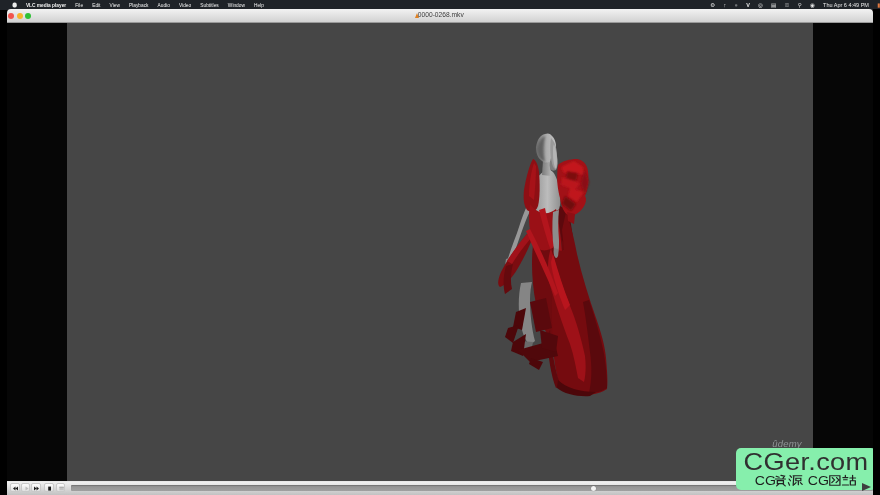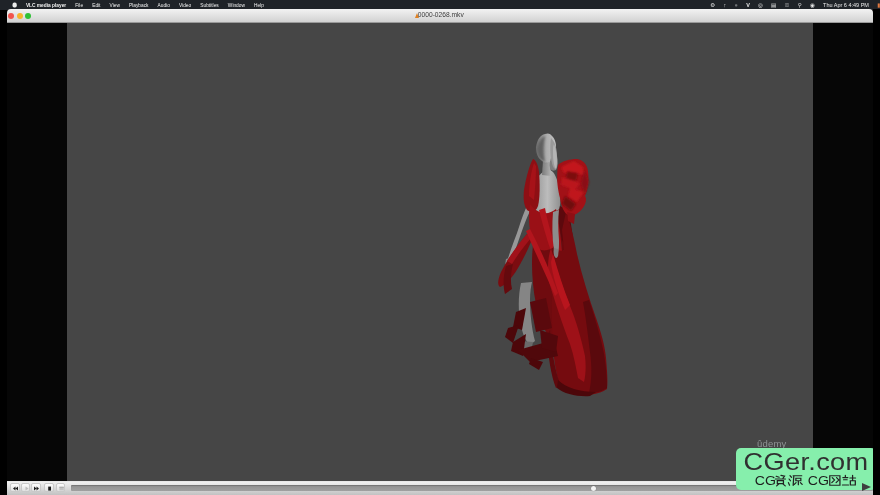--- a/index.html
+++ b/index.html
@@ -30,22 +30,22 @@
     font-size:9px;color:#3c3c3c;transform:scale(0.74);transform-origin:443px 50%;}
   #cone{position:absolute;left:414.5px;top:13px;width:0;height:0;
     border-left:2px solid transparent;border-right:2px solid transparent;
     border-bottom:5.5px solid #e08020;}
 
   
   #winbody{left:7px;top:22.5px;width:866px;height:458px;background:#060606;}
   #video{left:67px;top:22.5px;width:745.5px;height:458px;background:#464646;}
 
   
-  #udemy{left:757px;top:438px;width:60px;color:#8f9496;
-    font-size:9.5px;letter-spacing:0.2px;}
+  #udemy{left:757px;top:438px;width:60px;text-align:center;color:#8f9496;
+    font-size:9.5px;letter-spacing:0.2px;font-style:italic;}
 
   
   #cgbox{left:736px;top:448px;width:140px;height:42px;background:#86efac;
     border-radius:5px;text-align:center;color:#303030;}
   #cgbig{margin-top:2px;font-size:24px;line-height:24px;letter-spacing:0.3px;transform:scaleX(1.13);transform-origin:50% 50%;}
 
   
   #ctrl{left:7px;top:480.5px;width:866px;height:14.5px;
     background:linear-gradient(#f0f0f0,#c2c2c2);
     border-top:1px solid #e8e8e8;}

